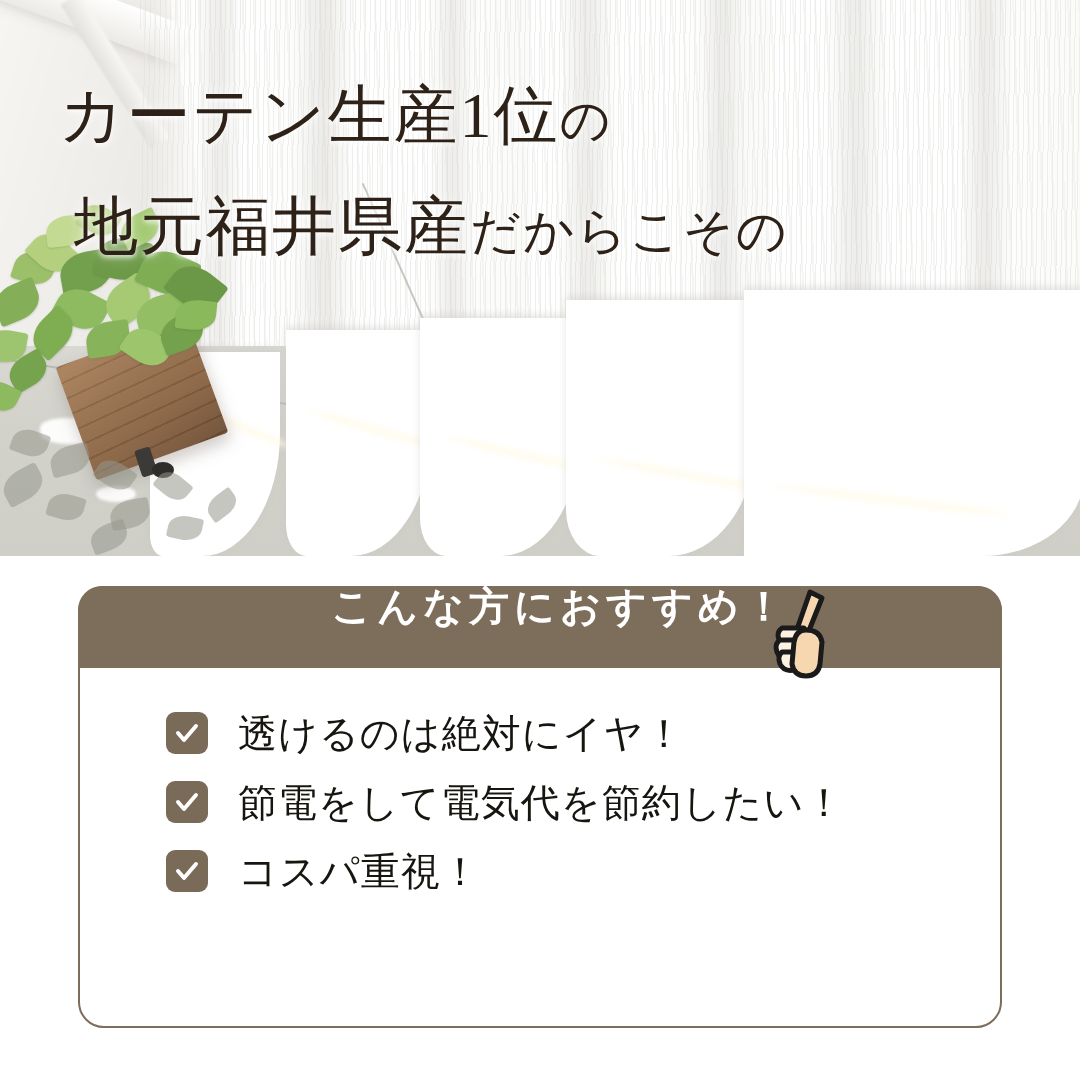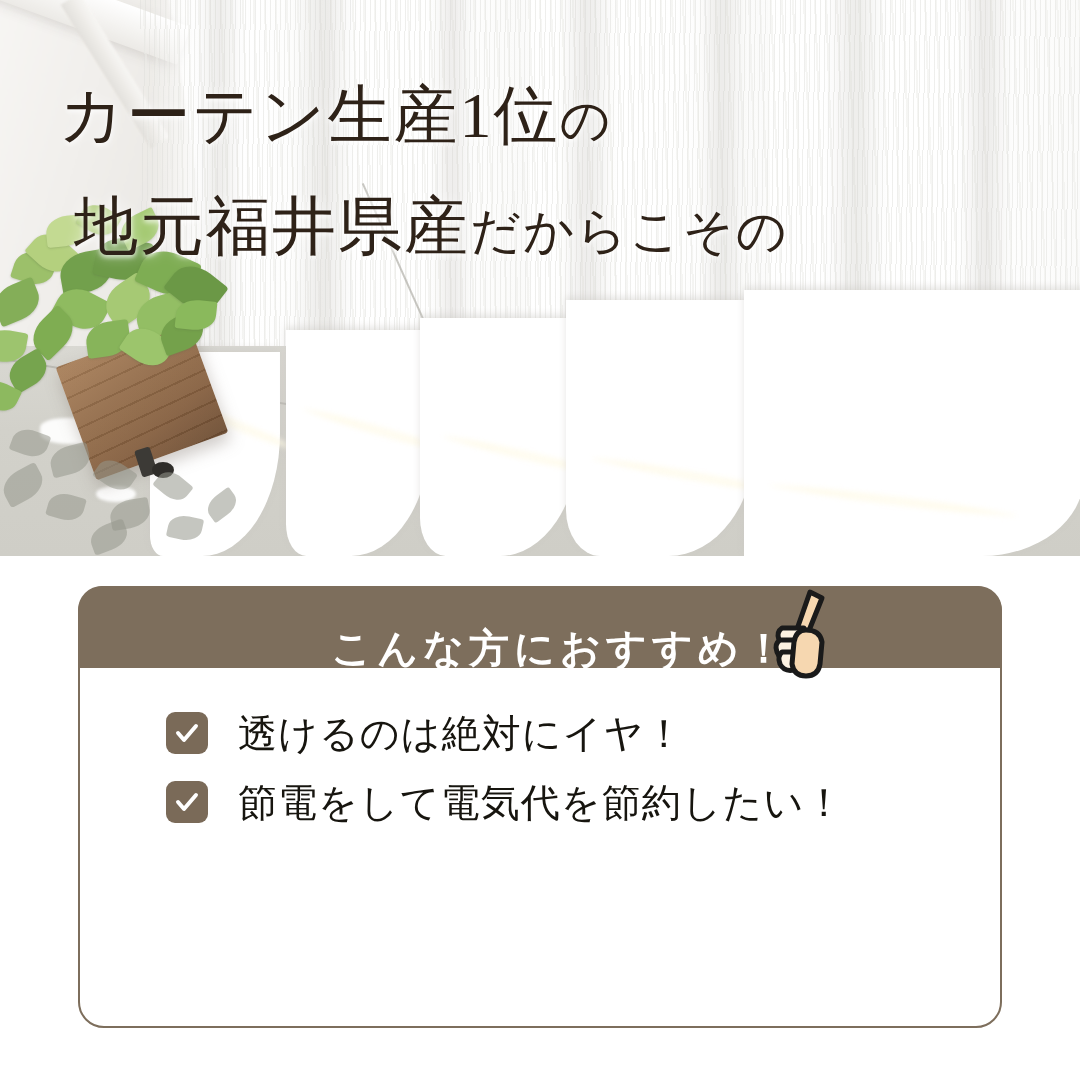--- a/index.html
+++ b/index.html
@@ -147,21 +147,21 @@
     position:absolute;left:78px;top:586px;width:924px;height:442px;
     border:2px solid #7d6e5c;
     border-radius:26px;
     background:#ffffff;
     box-sizing:border-box;
   }
   .card-header{
     position:absolute;left:-2px;top:-2px;width:924px;height:82px;
     background:#7d6e5c;
     border-radius:24px 24px 0 0;
-    display:flex;align-items:flex-end;justify-content:center;
+    display:flex;align-items:flex-start;justify-content:center;
     box-sizing:border-box;
   }
   .card-header-title{
     color:#ffffff;
     font-size:40px;
     font-weight:bold;
     letter-spacing:5px;
     font-family:"DejaVu Sans","Liberation Sans",sans-serif;
     line-height:1;
     padding-left:40px;
@@ -329,15 +329,23 @@
 
     <div class="check-row">
       <span class="checkbox">
         <svg width="28" height="28" viewBox="0 0 28 28">
             <path d="M5 14 L11 21 L23 7" stroke="#ffffff" stroke-width="4" fill="none" stroke-linecap="round" stroke-linejoin="round"></path>
           </svg>
       </span>
       <span class="check-label">節電をして電気代を節約したい！</span>
     </div>
 
+    <div class="check-row">
+      <span class="checkbox">
+        <svg width="28" height="28" viewBox="0 0 28 28">
+            <path d="M5 14 L11 21 L23 7" stroke="#ffffff" stroke-width="4" fill="none" stroke-linecap="round" stroke-linejoin="round"></path>
+          </svg>
+      </span>
+      <span class="check-label">コスパ重視！</span>
+    </div>
 
   </div>
 </div>
 
 </body></html>

